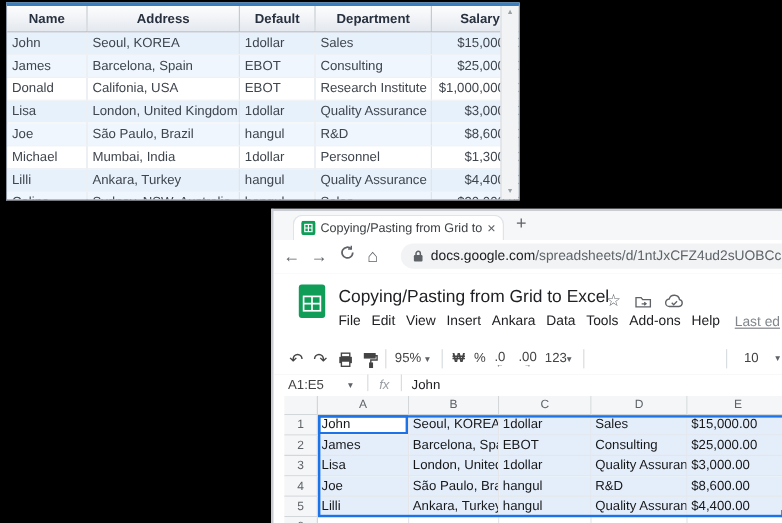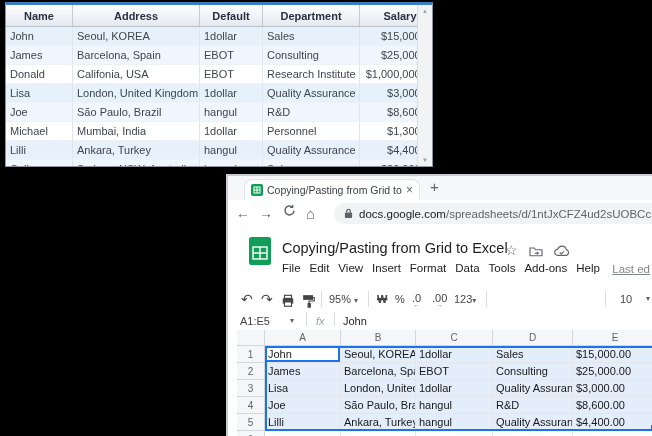--- a/index.html
+++ b/index.html
@@ -215,21 +215,21 @@
           <svg width="16" height="12" viewBox="0 0 18 13" fill="none" stroke="#5f6368" stroke-width="1.3">
               <path d="M4.5 11.5a3.5 3.5 0 0 1-.4-7A5 5 0 0 1 13.8 5a3.3 3.3 0 0 1-.5 6.5z"></path>
               <path d="M6.5 8l1.8 1.8L11.5 6.5" stroke-width="1.2"></path>
             </svg>
         </span>
         <div class="menubar" id="menubar">
             <span>File</span>
             <span>Edit</span>
             <span>View</span>
             <span>Insert</span>
-            <span>Format</span>
+            <span>Ankara</span>
             <span>Data</span>
             <span>Tools</span>
             <span>Add-ons</span>
             <span>Help</span>
           </div>
         <span class="lastedit">Last ed</span>
       </div>
 
       <div class="toolbar">
         <span class="tb" style="left:13px;font-size:14px">↶</span>

